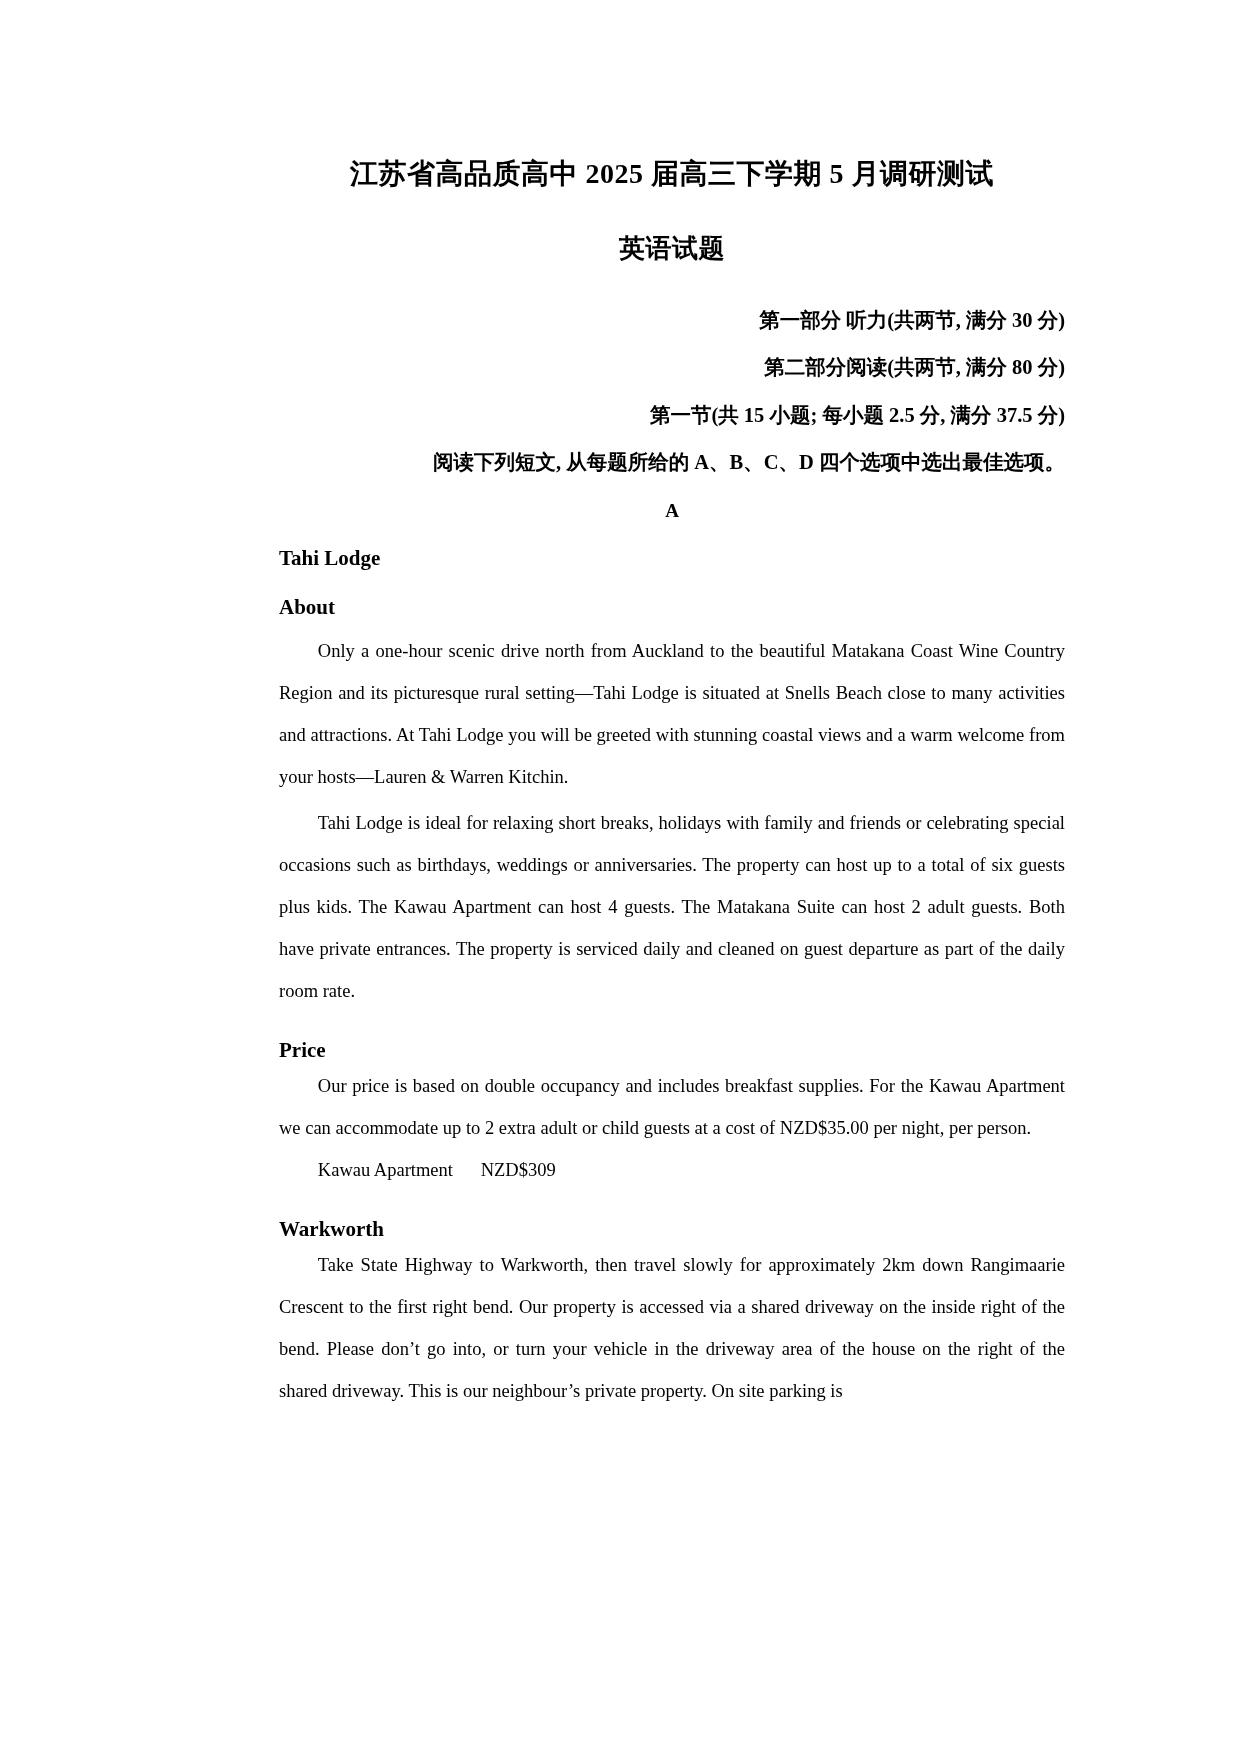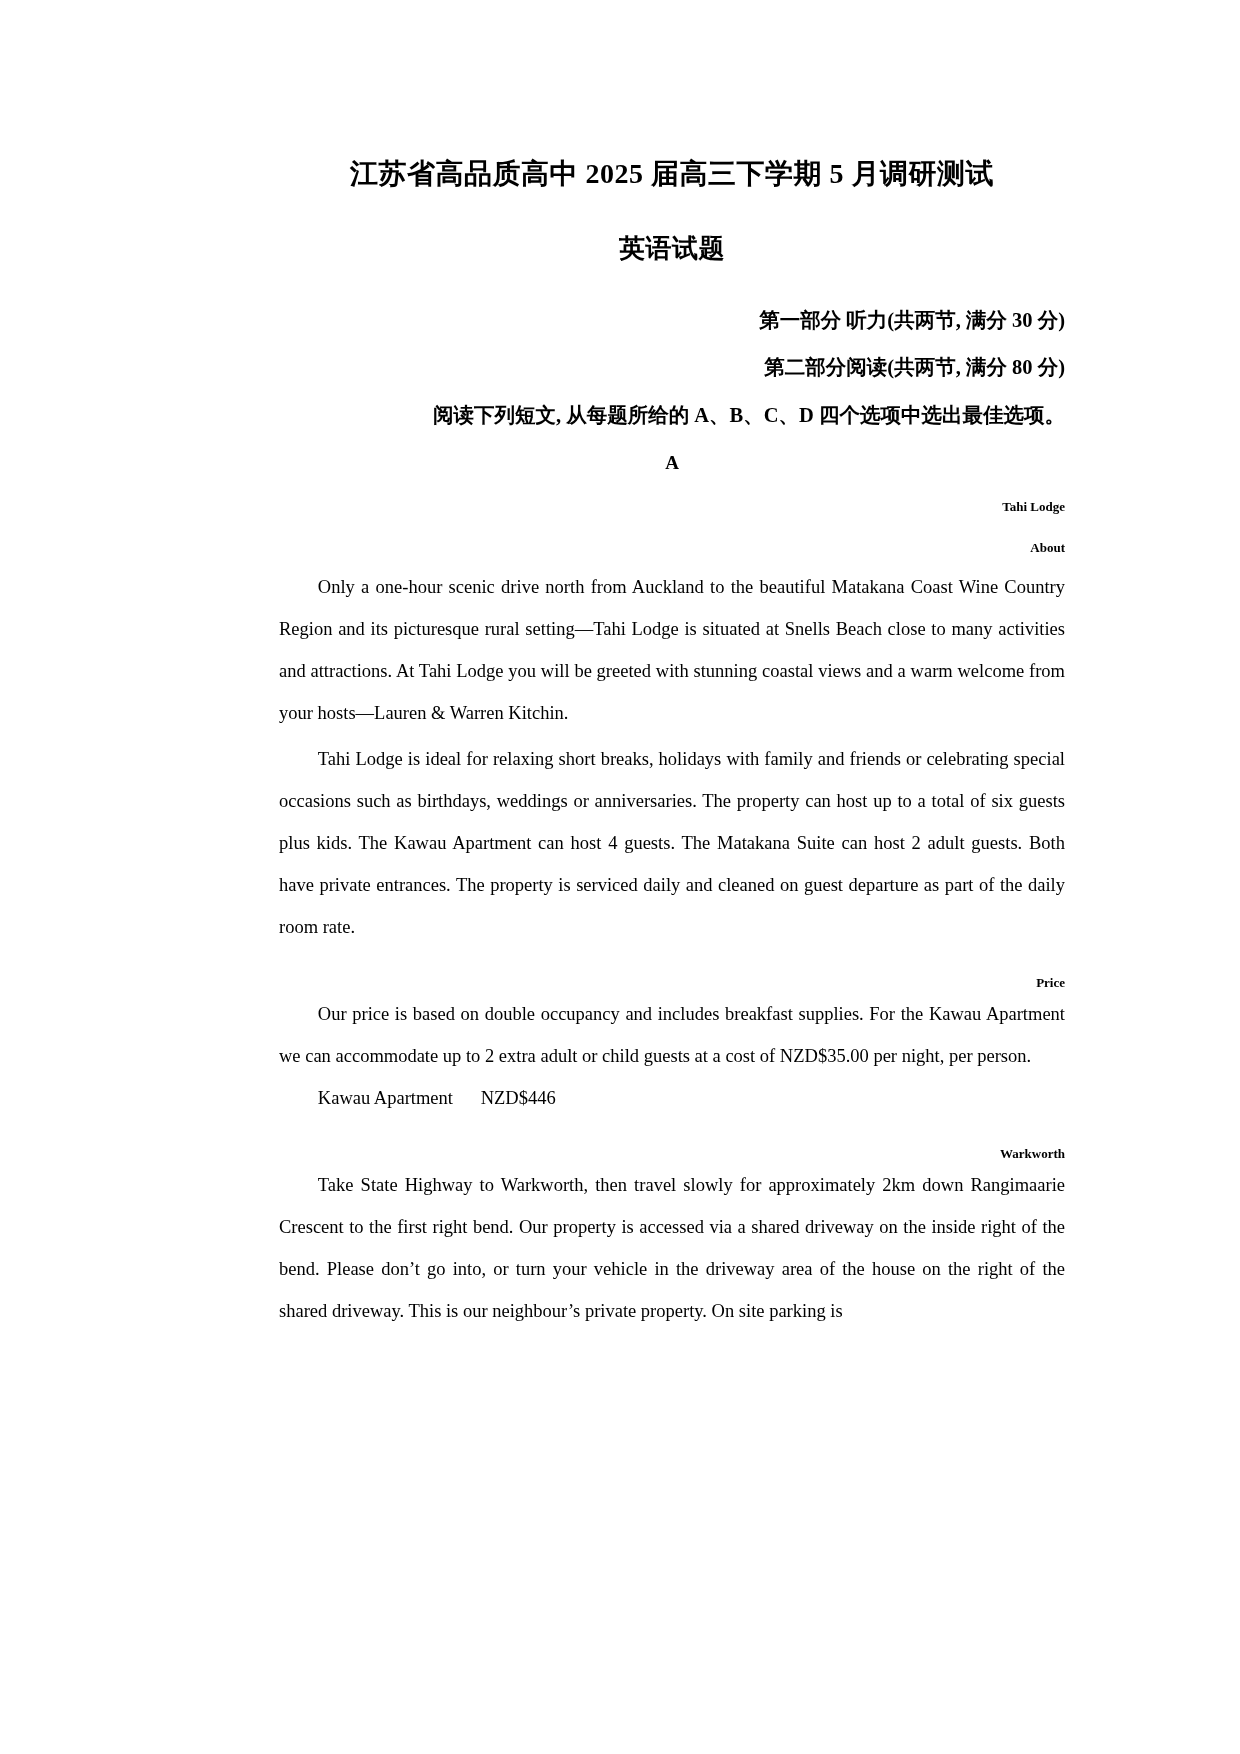--- a/index.html
+++ b/index.html
@@ -67,25 +67,25 @@
     font-weight: bold;
     font-size: 19px;
     line-height: 1.0;
     margin: 0;
     padding-top: 28px;
   }
 
   
   .subhead {
     font-weight: bold;
-    font-size: 13px;
+    font-size: 21px;
     line-height: 1.0;
     margin: 0;
     padding-top: 28px;
-    text-align: right;
+    text-align: left;
   }
 
   
   .body-para {
     font-size: 18.5px;
     line-height: 42px;
     margin: 0;
     padding-top: 12px;
     text-align: justify;
     text-justify: inter-word;
@@ -111,32 +111,33 @@
 <body>
 
 <div id="page">
   <div id="content">
 
     <h1 class="doc-title">江苏省高品质高中 2025 届高三下学期 5 月调研测试</h1>
     <h2 class="doc-subtitle">英语试题</h2>
 
     <p class="instruction first">第一部分 听力(共两节, 满分 30 分)</p>
     <p class="instruction">第二部分阅读(共两节, 满分 80 分)</p>
+    <p class="instruction">第一节(共 15 小题; 每小题 2.5 分, 满分 37.5 分)</p>
     <p class="instruction">阅读下列短文, 从每题所给的 A、B、C、D 四个选项中选出最佳选项。</p>
 
     <p class="section-letter">A</p>
 
     <p class="subhead">Tahi Lodge</p>
     <p class="subhead">About</p>
 
     <p class="body-para">Only a one-hour scenic drive north from Auckland to the beautiful Matakana Coast Wine Country Region and its picturesque rural setting—Tahi Lodge is situated at Snells Beach close to many activities and attractions. At Tahi Lodge you will be greeted with stunning coastal views and a warm welcome from your hosts—Lauren &amp; Warren Kitchin.</p>
     <p class="body-para tight">Tahi Lodge is ideal for relaxing short breaks, holidays with family and friends or celebrating special occasions such as birthdays, weddings or anniversaries. The property can host up to a total of six guests plus kids. The Kawau Apartment can host 4 guests. The Matakana Suite can host 2 adult guests. Both have private entrances. The property is serviced daily and cleaned on guest departure as part of the daily room rate.</p>
 
     <p class="subhead">Price</p>
     <p class="body-para tight">Our price is based on double occupancy and includes breakfast supplies. For the Kawau Apartment we can accommodate up to 2 extra adult or child guests at a cost of NZD$35.00 per night, per person.</p>
 
-    <p class="price-row">Kawau Apartment      NZD$446</p>
+    <p class="price-row">Kawau Apartment      NZD$309</p>
 
     <p class="subhead">Warkworth</p>
     <p class="body-para tight">Take State Highway to Warkworth, then travel slowly for approximately 2km down Rangimaarie Crescent to the first right bend. Our property is accessed via a shared driveway on the inside right of the bend. Please don’t go into, or turn your vehicle in the driveway area of the house on the right of the shared driveway. This is our neighbour’s private property. On site parking is</p>
 
   </div>
 </div>
 
 </body></html>

